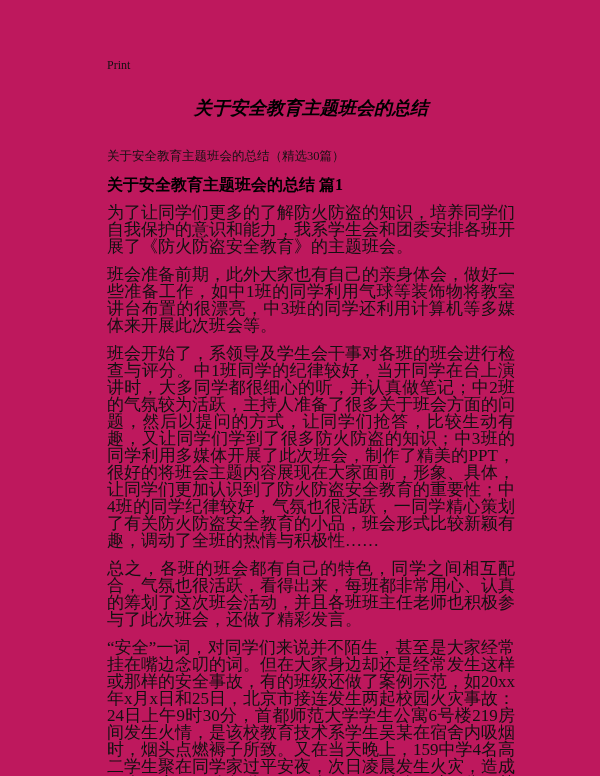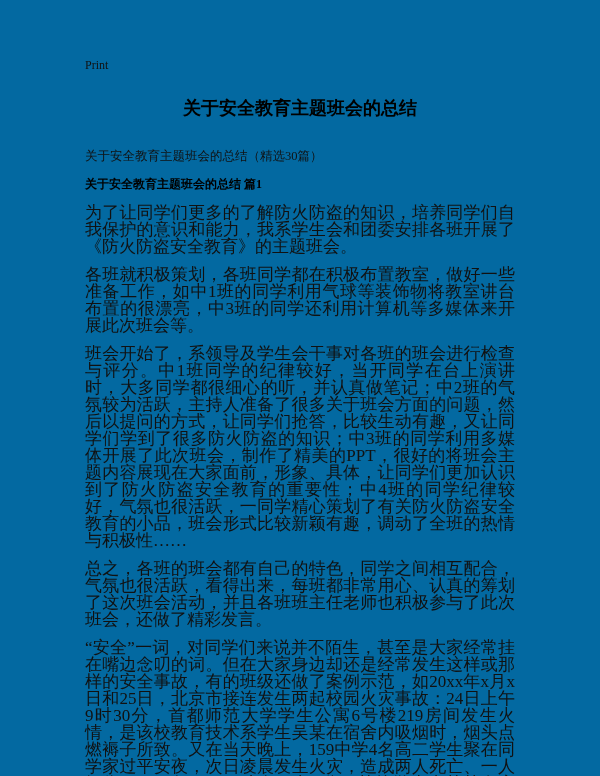--- a/index.html
+++ b/index.html
@@ -9,45 +9,46 @@
   body {
     width: 600px;
     height: 776px;
     overflow: hidden;
     font-family: "Liberation Serif", "DejaVu Serif", serif;
     color: #111111;
   }
   .page {
     width: 600px;
     height: 776px;
-    padding: 58px 85px 20px 85px;
-    background: #0369a1;
+    padding: 58px 85px 20px 107px;
+    background: #be185d;
   }
   .print-label {
     font-size: 12px;
     line-height: 14px;
     color: #111111;
   }
   .doc-title {
     margin-top: 24px;
     text-align: center;
     font-size: 18px;
     font-weight: bold;
     line-height: 24px;
     color: #000000;
+    font-style: italic;
   }
   .doc-subtitle {
     margin-top: 28px;
     font-size: 12.5px;
     line-height: 17px;
     color: #111111;
   }
   .section-heading {
     margin-top: 11px;
-    font-size: 12px;
+    font-size: 16px;
     font-weight: bold;
     line-height: 17px;
     color: #000000;
   }
   .para {
     margin-top: 11px;
     font-size: 17px;
     line-height: 17px;
     text-align: justify;
     color: #111111;
@@ -62,21 +63,21 @@
 
   <h1 class="doc-title">关于安全教育主题班会的总结</h1>
 
   <p class="doc-subtitle">关于安全教育主题班会的总结（精选30篇）</p>
 
   <h2 class="section-heading">关于安全教育主题班会的总结 篇1</h2>
 
   <p class="para">为了让同学们更多的了解防火防盗的知识，培养同学们自我保护的意识和能力，我系学生会和团委安排各班开展了《防火防盗安全教育》的主题班会。</p>
 
 
-  <p class="para">各班就积极策划，各班同学都在积极布置教室，做好一些准备工作，如中1班的同学利用气球等装饰物将教室讲台布置的很漂亮，中3班的同学还利用计算机等多媒体来开展此次班会等。</p>
+  <p class="para">班会准备前期，此外大家也有自己的亲身体会，做好一些准备工作，如中1班的同学利用气球等装饰物将教室讲台布置的很漂亮，中3班的同学还利用计算机等多媒体来开展此次班会等。</p>
 
   <p class="para">班会开始了，系领导及学生会干事对各班的班会进行检查与评分。中1班同学的纪律较好，当开同学在台上演讲时，大多同学都很细心的听，并认真做笔记；中2班的气氛较为活跃，主持人准备了很多关于班会方面的问题，然后以提问的方式，让同学们抢答，比较生动有趣，又让同学们学到了很多防火防盗的知识；中3班的同学利用多媒体开展了此次班会，制作了精美的PPT，很好的将班会主题内容展现在大家面前，形象、具体，让同学们更加认识到了防火防盗安全教育的重要性；中4班的同学纪律较好，气氛也很活跃，一同学精心策划了有关防火防盗安全教育的小品，班会形式比较新颖有趣，调动了全班的热情与积极性……</p>
 
   <p class="para">总之，各班的班会都有自己的特色，同学之间相互配合，气氛也很活跃，看得出来，每班都非常用心、认真的筹划了这次班会活动，并且各班班主任老师也积极参与了此次班会，还做了精彩发言。</p>
 
   <p class="para">“安全”一词，对同学们来说并不陌生，甚至是大家经常挂在嘴边念叨的词。但在大家身边却还是经常发生这样或那样的安全事故，有的班级还做了案例示范，如20xx年x月x日和25日，北京市接连发生两起校园火灾事故：24日上午9时30分，首都师范大学学生公寓6号楼219房间发生火情，是该校教育技术系学生吴某在宿舍内吸烟时，烟头点燃褥子所致。又在当天晚上，159中学4名高二学生聚在同学家过平安夜，次日凌晨发生火灾，造成两人死亡、一人轻伤；20xx年x月x日上午9时25分，某校学生李某某在宿舍违章使用“热得快”，约9时30分离开宿舍时未拔掉电源，致使“热得快”过热，电线短路引起火灾等等。此外大家也有自己的亲身体会，如上街被盗、被骗等等。因此在班会上，大家也着重强调了以下一些防火防盗的安全教育知识：</p>
 
   <p class="para">6、禁止在寝室使用大功率电器（热得快、电磁炉、空调、电饭锅等）；</p>
 </div>
 

